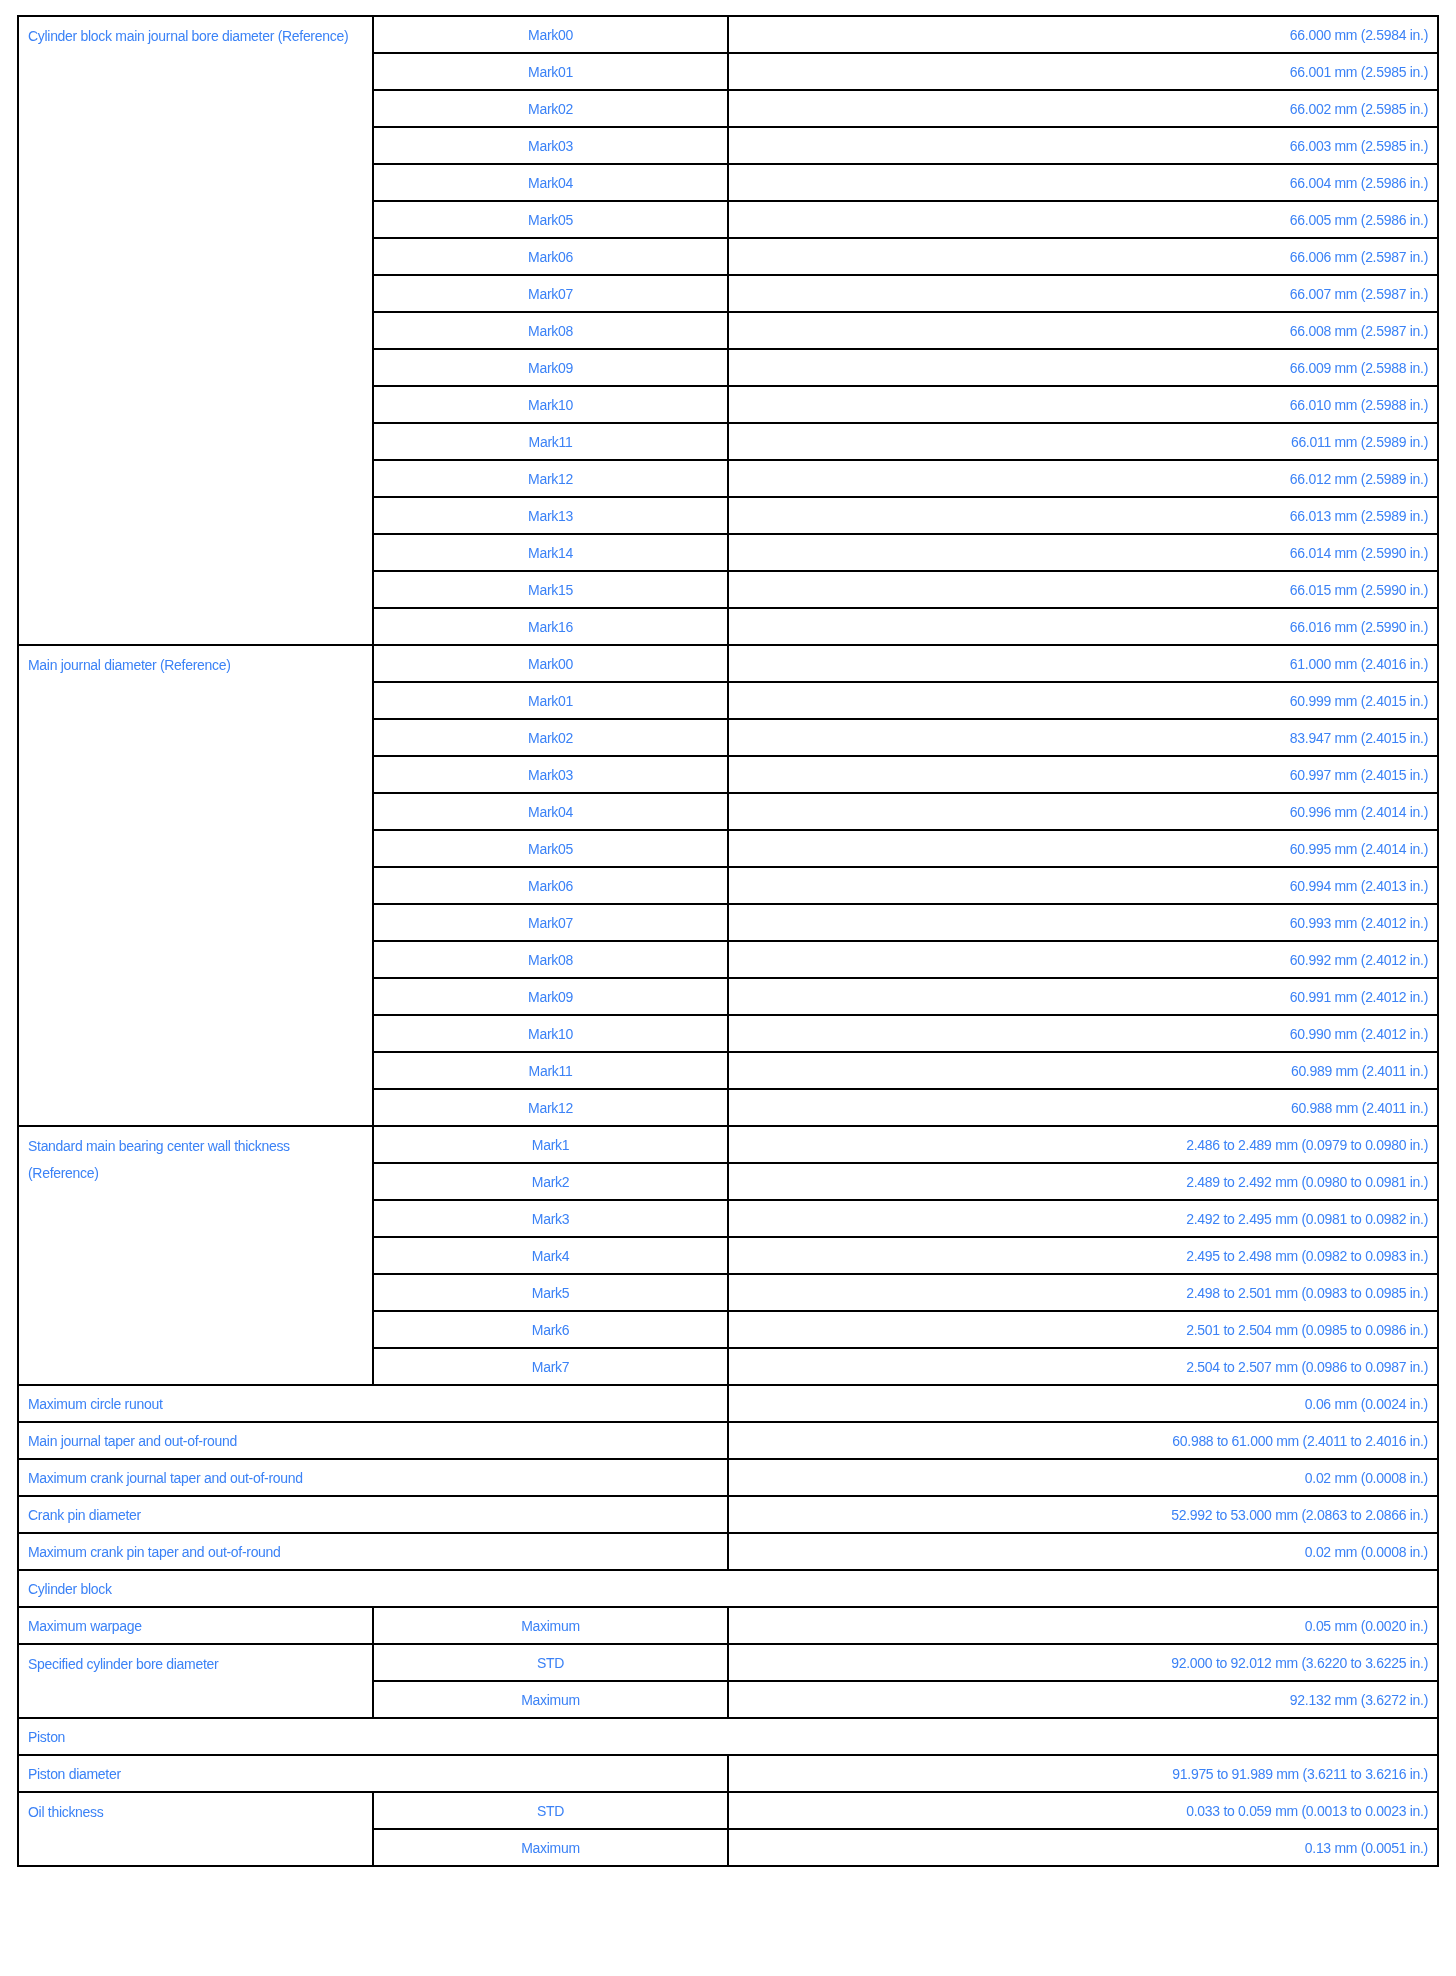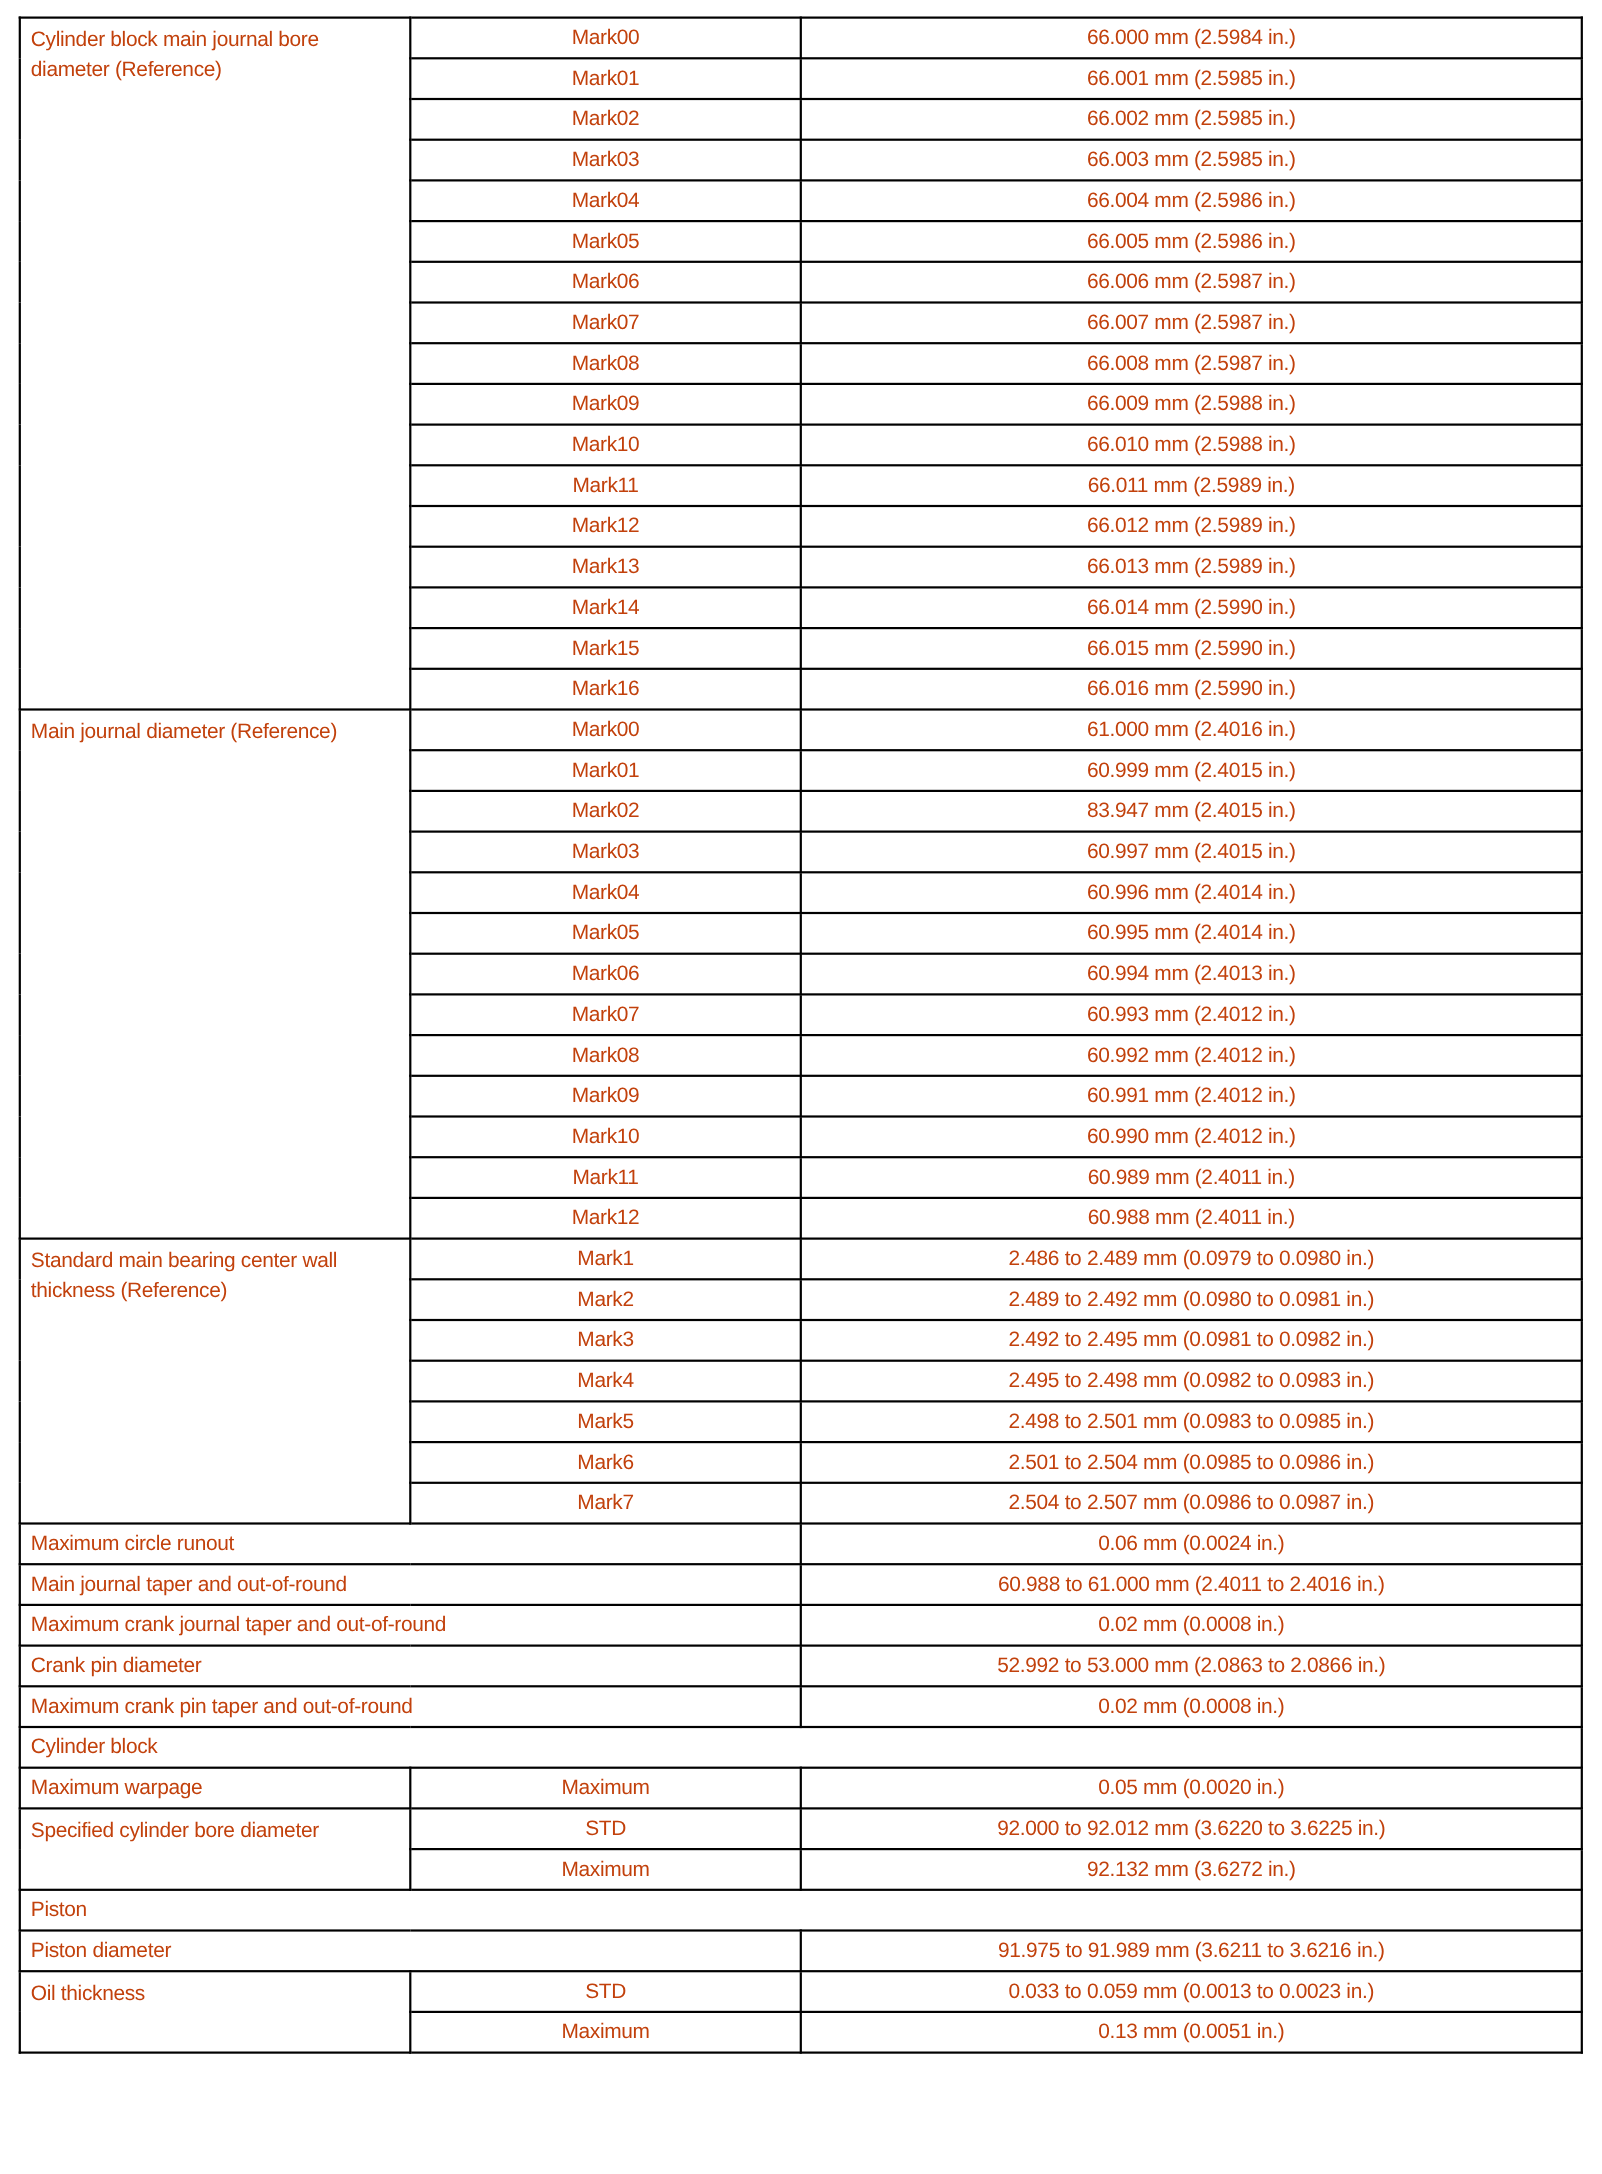--- a/index.html
+++ b/index.html
@@ -4,35 +4,35 @@
 <style>
   html, body { margin: 0; padding: 0; background: #ffffff; }
   body { width: 1456px; height: 1976px; position: relative; overflow: hidden; }
   .spec-table {
     position: absolute;
     left: 17px; top: 15px;
     width: 1420px;
     border-collapse: collapse;
     table-layout: fixed;
     font-family: "Liberation Sans", sans-serif;
-    font-size: 19px;
-    color: #c2410c;
+    font-size: 14px;
+    color: #3b82f6;
     letter-spacing: -0.3px;
   }
   .spec-table td {
     border: 2px solid #000;
     height: 35px;
     padding: 0 9px;
     vertical-align: middle;
     line-height: 22px;
     white-space: nowrap;
   }
   .spec-table td.label { vertical-align: top; padding-top: 6px; white-space: normal; line-height: 27px; }
   .spec-table td.mark { text-align: center; }
-  .spec-table td.value { text-align: center; }
+  .spec-table td.value { text-align: right; }
   col.c1 { width: 355px; }
   col.c2 { width: 355px; }
   col.c3 { width: 710px; }
 </style>
 </head>
 <body>
 
 <table class="spec-table">
   <colgroup>
       <col class="c1">

